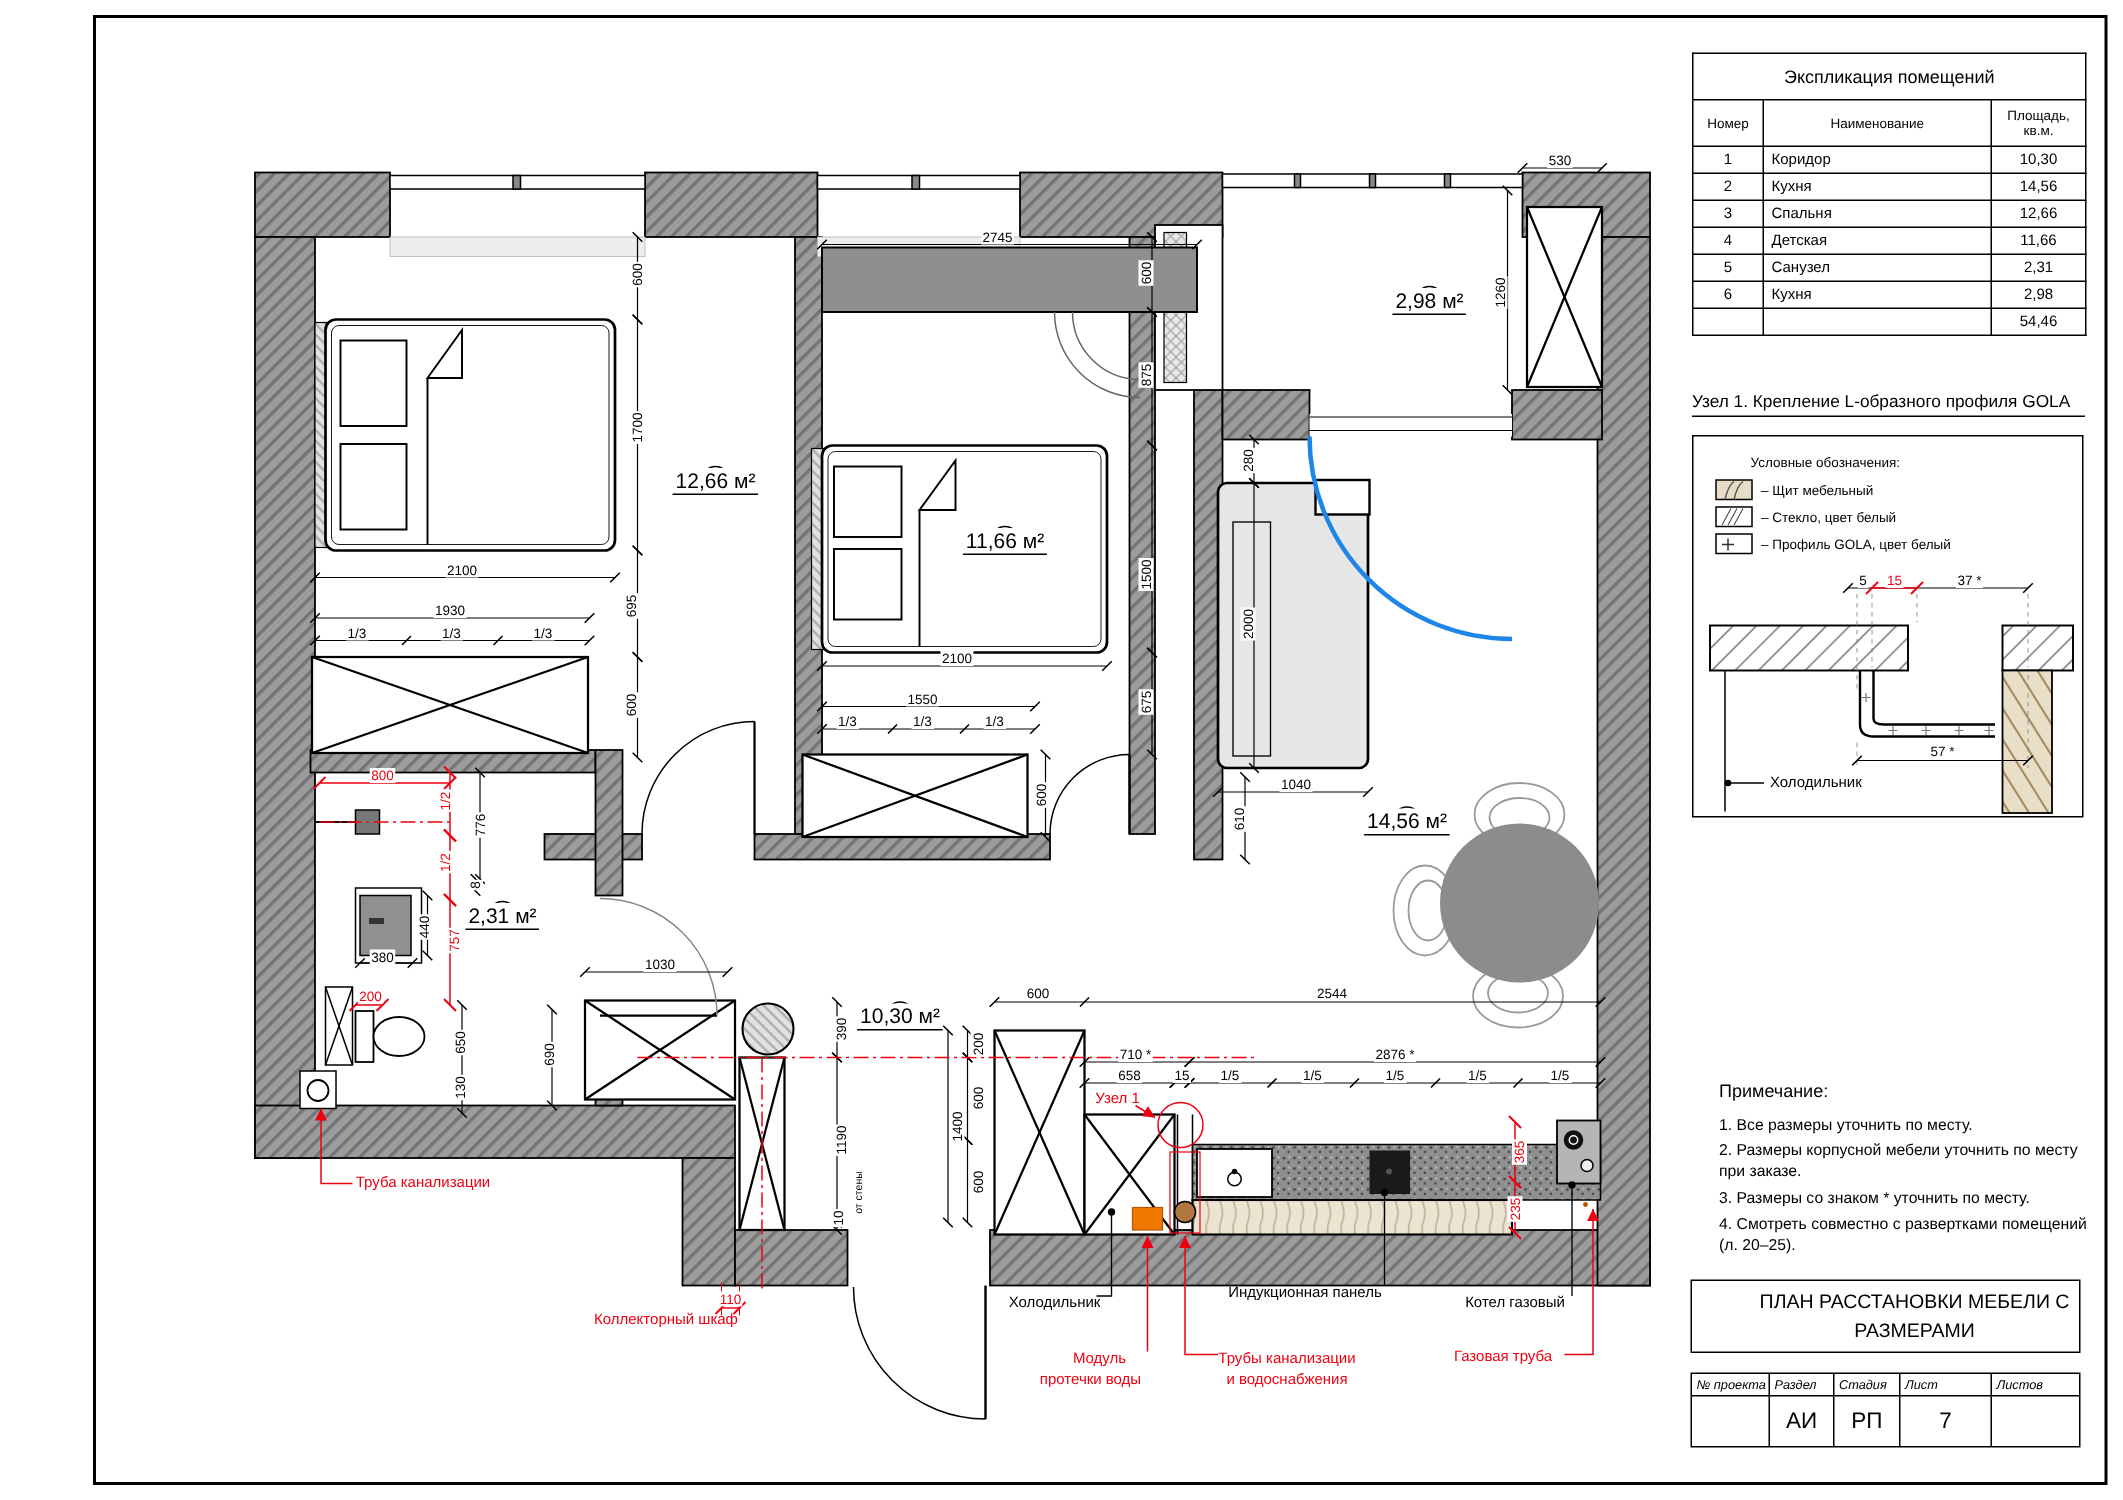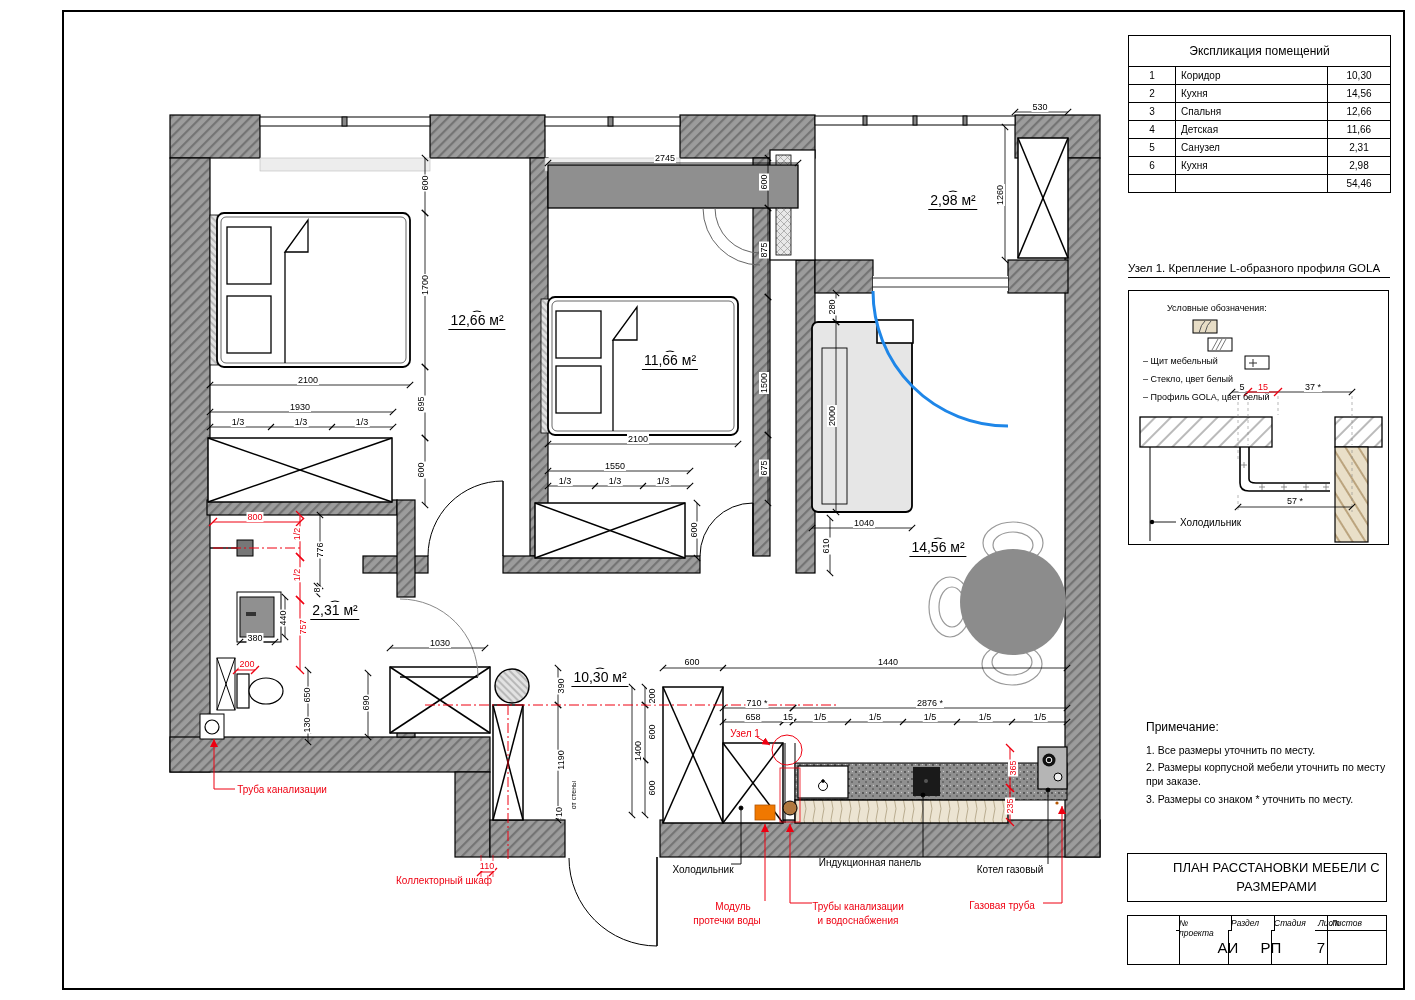--- a/index.html
+++ b/index.html
@@ -20,31 +20,31 @@
   .room .a{display:block;font-size:14px;border-bottom:1px solid #000;padding:0 2px 1px;margin-top:1px;background:#fff;}
   .panel{position:absolute;z-index:3;background:transparent;}
   .expl table{border-collapse:collapse;width:262px;table-layout:fixed;}
   .expl td{border:1px solid #000;font-size:10px;text-align:center;height:17px;padding:0 2px;overflow:hidden;}
   .expl td.tt{font-size:12px;height:30px;}
   .expl td.hd{font-size:9px;height:30px;}
   .expl td.nm{text-align:left;padding-left:5px;}
   .ntitle{font-size:11.5px;border-bottom:1.2px solid #000;padding-bottom:3px;}
   .dbox{border:1.5px solid #000;}
   .dbox .lt{position:absolute;left:38px;top:12px;font-size:9px;}
-  .lgrow{position:absolute;left:14px;display:flex;align-items:flex-end;gap:21px;flex-direction:column;}
+  .lgrow{position:absolute;left:14px;display:flex;align-items:center;gap:5px;}
   .lgrow .lgl{font-size:9px;}
   .notes .nt{font-size:12px;margin-bottom:9px;}
   .notes .ni{font-size:10.5px;line-height:1.35;margin-bottom:3px;}
   .tb1{border:1.5px solid #000;display:flex;align-items:center;justify-content:flex-end;
        text-align:center;font-size:13px;line-height:1.4;}
   .tb2{border:1.5px solid #000;display:grid;grid-template-columns:52px 43px 44px 61px auto;
        grid-template-rows:15px auto;}
   .tb2 .h{font-size:8.5px;font-style:italic;padding:2px 0 0 3px;border-bottom:1px solid #000;}
   .tb2 .v{font-size:15px;display:flex;align-items:center;justify-content:center;}
-  .tb2 .br{border-right:1px solid #000;margin-left:48px;}
+  .tb2 .br{border-right:1px solid #000;}
   .det{z-index:4;}
   .anchorL{transform:translate(0,-50%) !important;}
 </style>
 </head>
 <body>
 
 <div class="page">
   <div class="frame"></div>
 
   <svg class="plan" width="1415" height="1000" viewBox="0 0 1415 1000">
@@ -401,21 +401,21 @@
       <span class="L-d" style="left: 615px; top: 481px;">1/3</span>
       <span class="L-d" style="left: 663px; top: 481px;">1/3</span>
       <span class="L-d" style="left: 694px; top: 530px; transform: translate(-50%, -50%) rotate(-90deg);">600</span>
       <span class="L-d" style="left: 1040px; top: 107px;">530</span>
       <span class="L-d" style="left: 1000px; top: 195px; transform: translate(-50%, -50%) rotate(-90deg);">1260</span>
       <span class="L-d" style="left: 832px; top: 307px; transform: translate(-50%, -50%) rotate(-90deg);">280</span>
       <span class="L-d" style="left: 832px; top: 416px; transform: translate(-50%, -50%) rotate(-90deg);">2000</span>
       <span class="L-d" style="left: 864px; top: 523px;">1040</span>
       <span class="L-d" style="left: 826px; top: 546px; transform: translate(-50%, -50%) rotate(-90deg);">610</span>
       <span class="L-d" style="left: 692px; top: 662px;">600</span>
-      <span class="L-d" style="left: 888px; top: 662px;">1440</span>
+      <span class="L-d" style="left: 888px; top: 662px;">2544</span>
       <span class="L-d" style="left: 757px; top: 703px;">710 *</span>
       <span class="L-d" style="left: 930px; top: 703px;">2876 *</span>
       <span class="L-d" style="left: 753px; top: 717px;">658</span>
       <span class="L-d" style="left: 788px; top: 717px;">15</span>
       <span class="L-d" style="left: 820px; top: 717px;">1/5</span>
       <span class="L-d" style="left: 875px; top: 717px;">1/5</span>
       <span class="L-d" style="left: 930px; top: 717px;">1/5</span>
       <span class="L-d" style="left: 985px; top: 717px;">1/5</span>
       <span class="L-d" style="left: 1040px; top: 717px;">1/5</span>
       <span class="L-d" style="left: 652px; top: 696px; transform: translate(-50%, -50%) rotate(-90deg);">200</span>
@@ -490,20 +490,25 @@
       <colgroup>
           <col style="width:47px">
           <col style="width:152px">
           <col style="width:63px">
         </colgroup>
       <tbody>
           <tr>
             <td class="tt" colspan="3">Экспликация помещений</td>
           </tr>
       <tr>
+        <td class="hd">Номер</td>
+        <td class="hd">Наименование</td>
+        <td class="hd">Площадь, кв.м.</td>
+      </tr>
+      <tr>
             <td>1</td>
             <td class="nm">Коридор</td>
             <td>10,30</td>
           </tr>
       <tr>
             <td>2</td>
             <td class="nm">Кухня</td>
             <td>14,56</td>
           </tr>
       <tr>
@@ -560,20 +565,21 @@
       </svg>
       <span class="lgl">– Профиль GOLA, цвет белый</span>
     </div>
   </div>
 
   <div class="panel notes" style="left:1146px;top:720px;width:250px">
     <div class="nt">Примечание:</div>
     <div class="ni">1. Все размеры уточнить по месту.</div>
     <div class="ni">2. Размеры корпусной мебели уточнить по месту при заказе.</div>
     <div class="ni">3. Размеры со знаком * уточнить по месту.</div>
+    <div class="ni">4. Смотреть совместно с развертками помещений (л. 20–25).</div>
   </div>
 
   <div class="panel tb1" style="left:1127px;top:853px;width:258px;height:47px">
     <div style="width:85%">ПЛАН РАССТАНОВКИ МЕБЕЛИ С РАЗМЕРАМИ</div>
   </div>
 
   <div class="panel tb2" style="left:1127px;top:915px;width:258px;height:48px">
     <div class="h br">№ проекта</div>
     <div class="h br">Раздел</div>
     <div class="h br">Стадия</div>

